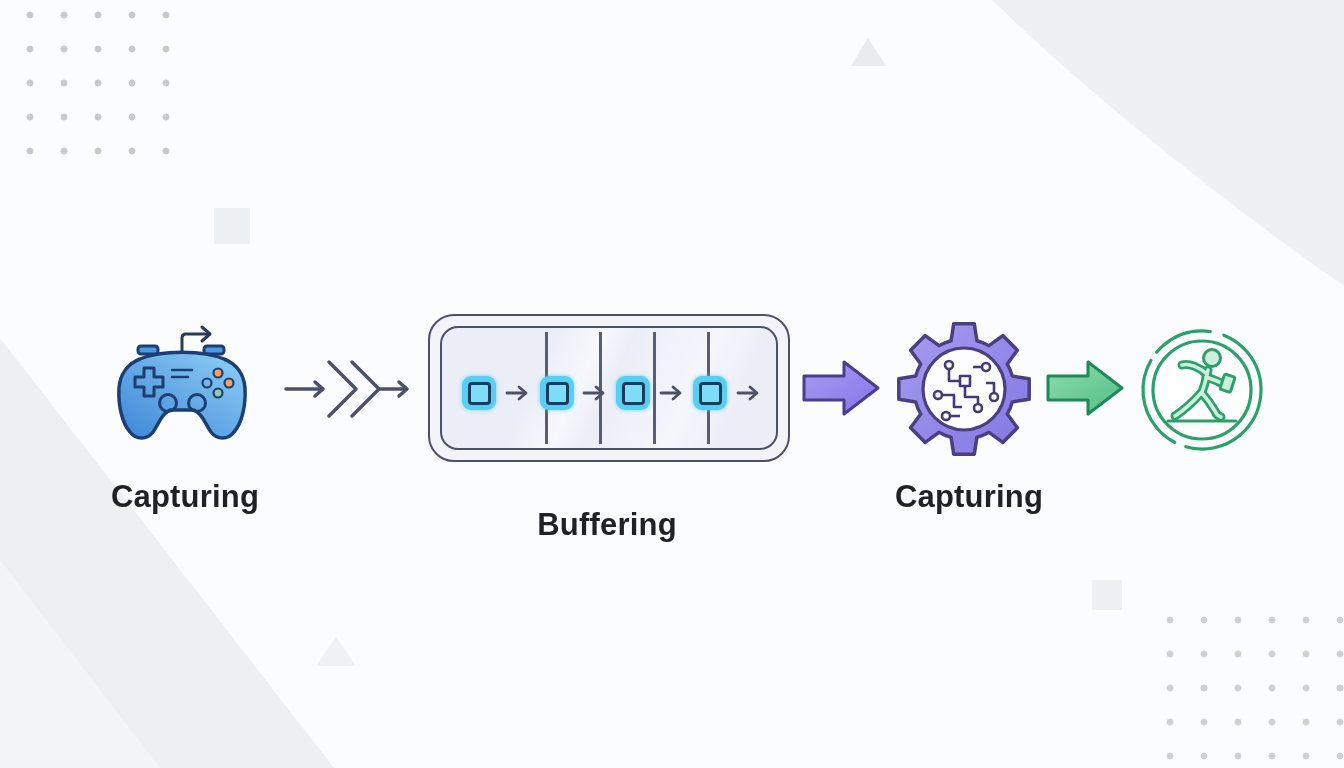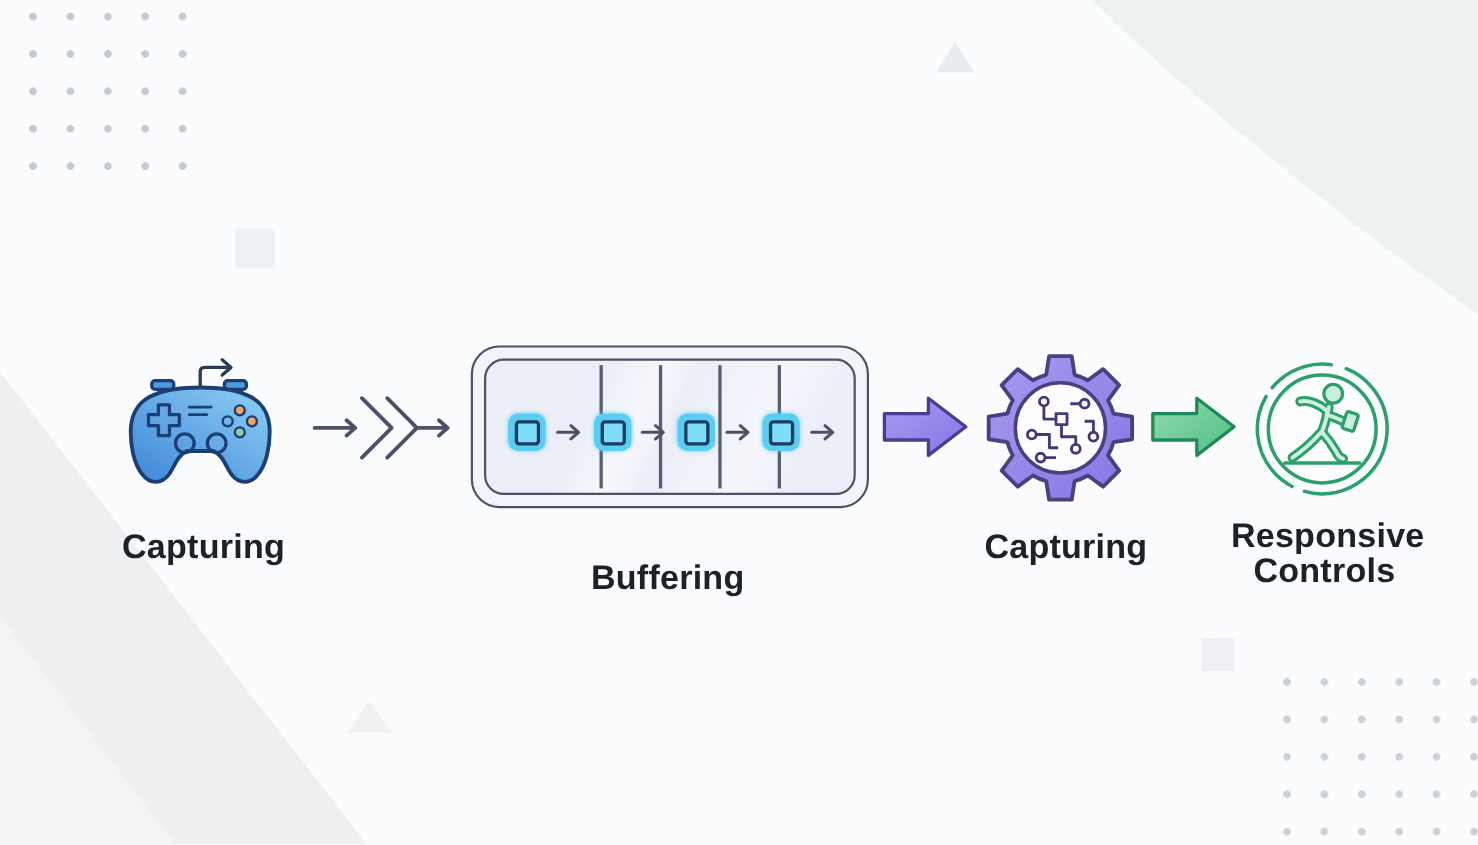--- a/index.html
+++ b/index.html
@@ -210,15 +210,14 @@
         <path d="M0,3 C6,10 10,16 13,21 C14,24 16,26 19,27"></path>
       </g>
       <circle cx="10" cy="-32" r="8.5" fill="#cdeedd" stroke="#2aa06b" stroke-width="3"></circle>
       <rect x="20" y="-15" width="11" height="16" rx="2" fill="#cdeedd" stroke="#2aa06b" stroke-width="3" transform="rotate(18 25 -7)"></rect>
     </g>
   </svg>
 
   <div class="stage-label" style="left:85px;top:481px;width:200px;">Capturing</div>
   <div class="stage-label" style="left:507px;top:481px;width:200px;margin-top:28px;">Buffering</div>
   <div class="stage-label" style="left:869px;top:481px;width:200px;">Capturing</div>
-  <div class="stage-label" style="left:1119px;top:471px;width:170px;">Responsive Controls</div>
 
 </div>
 
 </body></html>

